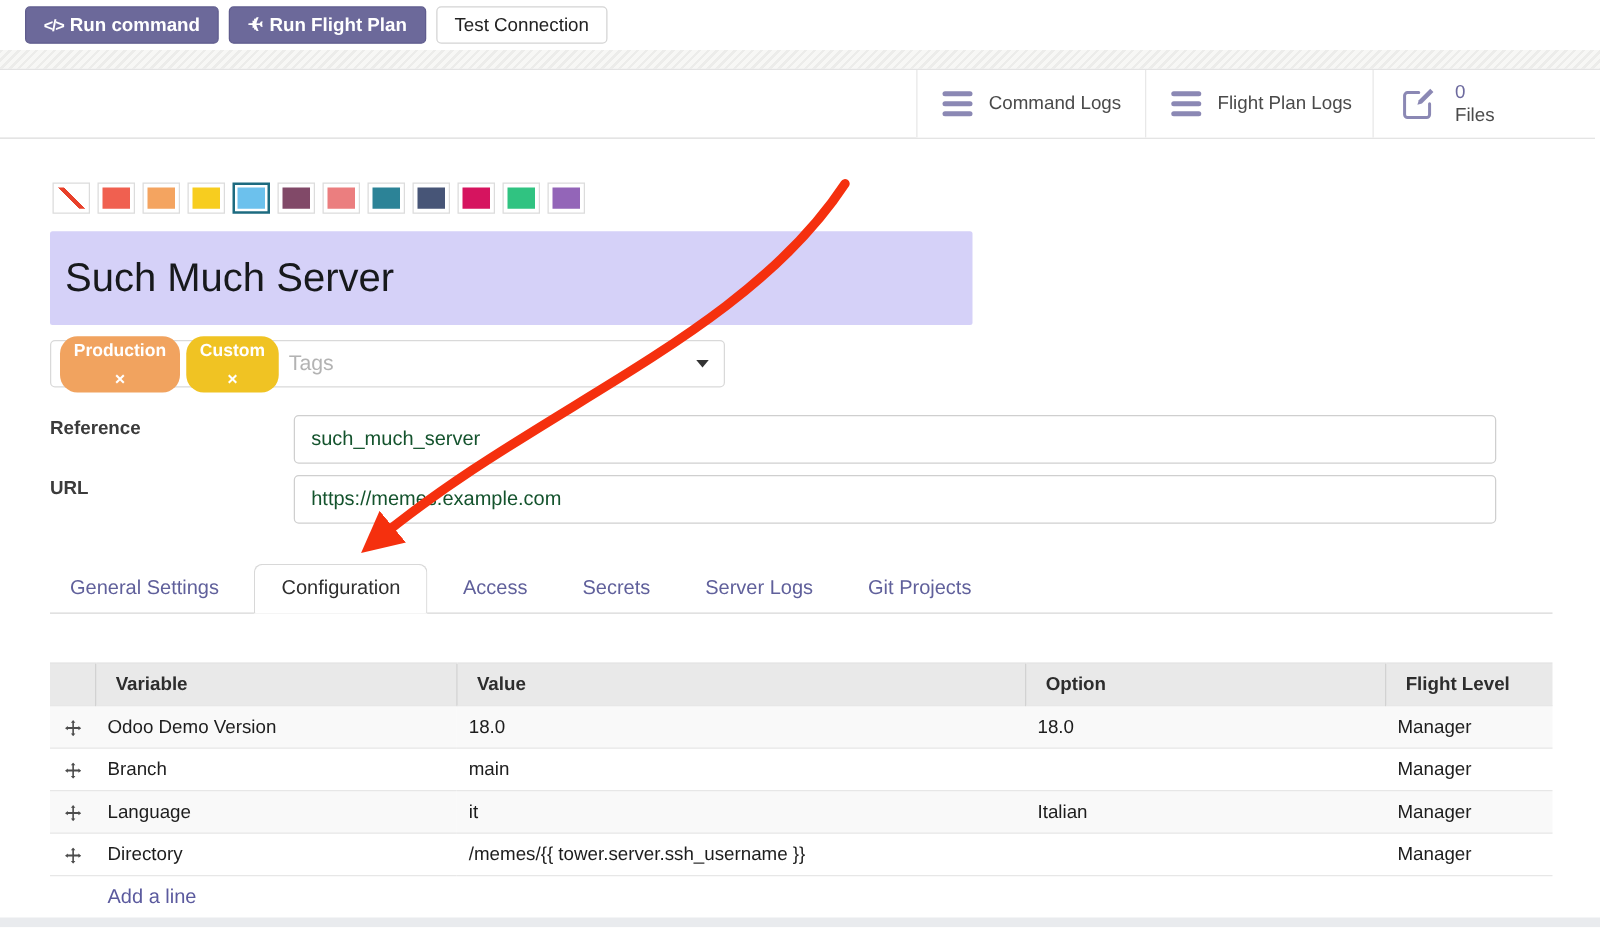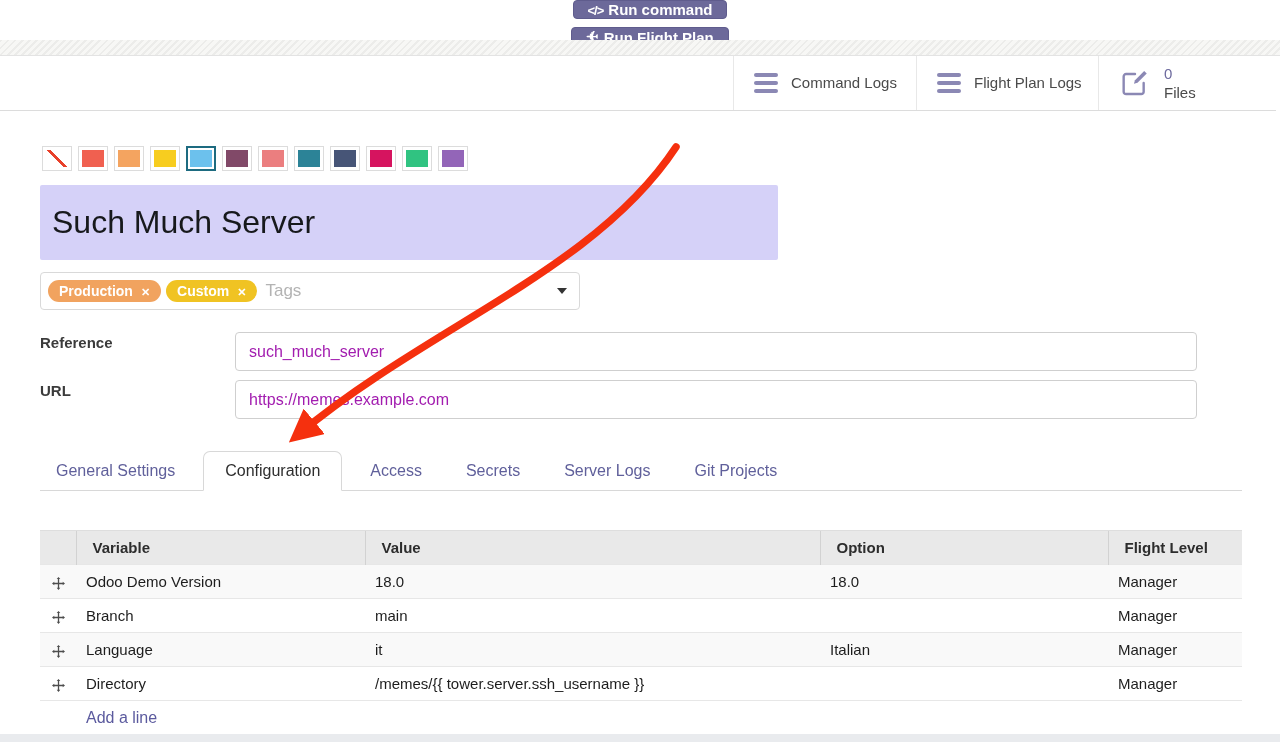--- a/index.html
+++ b/index.html
@@ -1,21 +1,21 @@
 <!DOCTYPE html>
 <html><head>
 <meta charset="utf-8">
 <style>
   html,body{margin:0;padding:0;}
   .page{position:relative;width:1280px;height:742px;overflow:hidden;background:#fff;
         font-family:"Liberation Sans",sans-serif;color:#222;}
 
   
   .toolbar{position:absolute;top:0;left:0;right:0;height:40px;background:#fff;
-           display:flex;align-items:center;padding-left:20px;gap:8px;box-sizing:border-box;flex-direction:column;}
+           display:flex;align-items:center;padding-left:20px;gap:8px;box-sizing:border-box;}
   .btn{height:30px;border-radius:4px;font-size:15px;display:inline-flex;align-items:center;
        gap:5px;padding:0 14px;cursor:pointer;font-family:inherit;}
   .btn.primary{background:#6c699a;border:1px solid #5f5c8d;color:#fff;font-weight:700;}
   .btn.secondary{background:#fff;border:1px solid #d4d4d4;color:#222;font-weight:400;}
   .code-icon::before{content:"</>";font-weight:700;font-size:13px;letter-spacing:-1px;}
   .plane-icon::before{content:"✈";display:inline-block;transform:scaleX(-1);font-size:15px;}
 
   
   .hatch{position:absolute;top:40px;left:0;right:0;height:15px;
          background:repeating-linear-gradient(135deg,#ececea 0 2px,#f7f7f5 2px 5px);
@@ -50,32 +50,32 @@
                display:flex;align-items:center;justify-content:space-between;}
   .status-text{font-weight:700;font-size:17px;line-height:1.3;color:#1e2023;width:54px;
                overflow-wrap:anywhere;}
   .status-dot{width:13px;height:13px;border-radius:50%;background:#28a745;flex:none;}
 
   
   .tags-box{position:absolute;left:40px;top:272px;width:540px;height:38px;box-sizing:border-box;
             border:1px solid #d9d9d9;border-radius:4px;display:flex;align-items:center;
             padding:0 12px 0 7px;gap:5px;background:#fff;cursor:text;}
   .tag-pill{display:inline-flex;align-items:center;gap:8px;color:#fff;font-weight:700;
-            font-size:14px;padding:4px 11px;border-radius:14px;line-height:1;}
+            font-size:14px;padding:4px 11px;border-radius:14px;line-height:1;flex-direction:column;}
   .tag-x{cursor:pointer;}
   .tag-x::before{content:"✕";font-size:11px;font-weight:700;}
   .tags-placeholder{color:#b3b3b3;font-size:17px;margin-left:3px;}
   .tags-caret{margin-left:auto;width:0;height:0;border-left:5px solid transparent;
               border-right:5px solid transparent;border-top:6px solid #333;cursor:pointer;}
 
   
   .field-label{position:absolute;left:40px;font-weight:700;font-size:15px;color:#3b3b3b;}
   .field-input{position:absolute;left:235px;width:962px;height:39px;box-sizing:border-box;
                border:1px solid #cfcfcf;border-radius:4px;padding:0 13px;font-size:16px;
-               color:#a21caf;background:#fff;font-family:inherit;outline:none;}
+               color:#14532d;background:#fff;font-family:inherit;outline:none;}
 
   
   .tabs{position:absolute;left:40px;top:452px;width:1202px;height:38px;display:flex;
         align-items:flex-end;border-bottom:1px solid #d8d8d8;box-sizing:content-box;gap:12px;}
   .tab{padding:10px 16px;font-size:16px;color:#60609b;cursor:pointer;white-space:nowrap;}
   .tab.active{background:#fff;border:1px solid #d8d8d8;border-bottom:1px solid #fff;
               margin-bottom:-1px;border-radius:7px 7px 0 0;color:#2e2e2e;padding:10px 21px;}
 
   
   .var-table{position:absolute;left:40px;top:530px;width:1202px;border-collapse:collapse;

